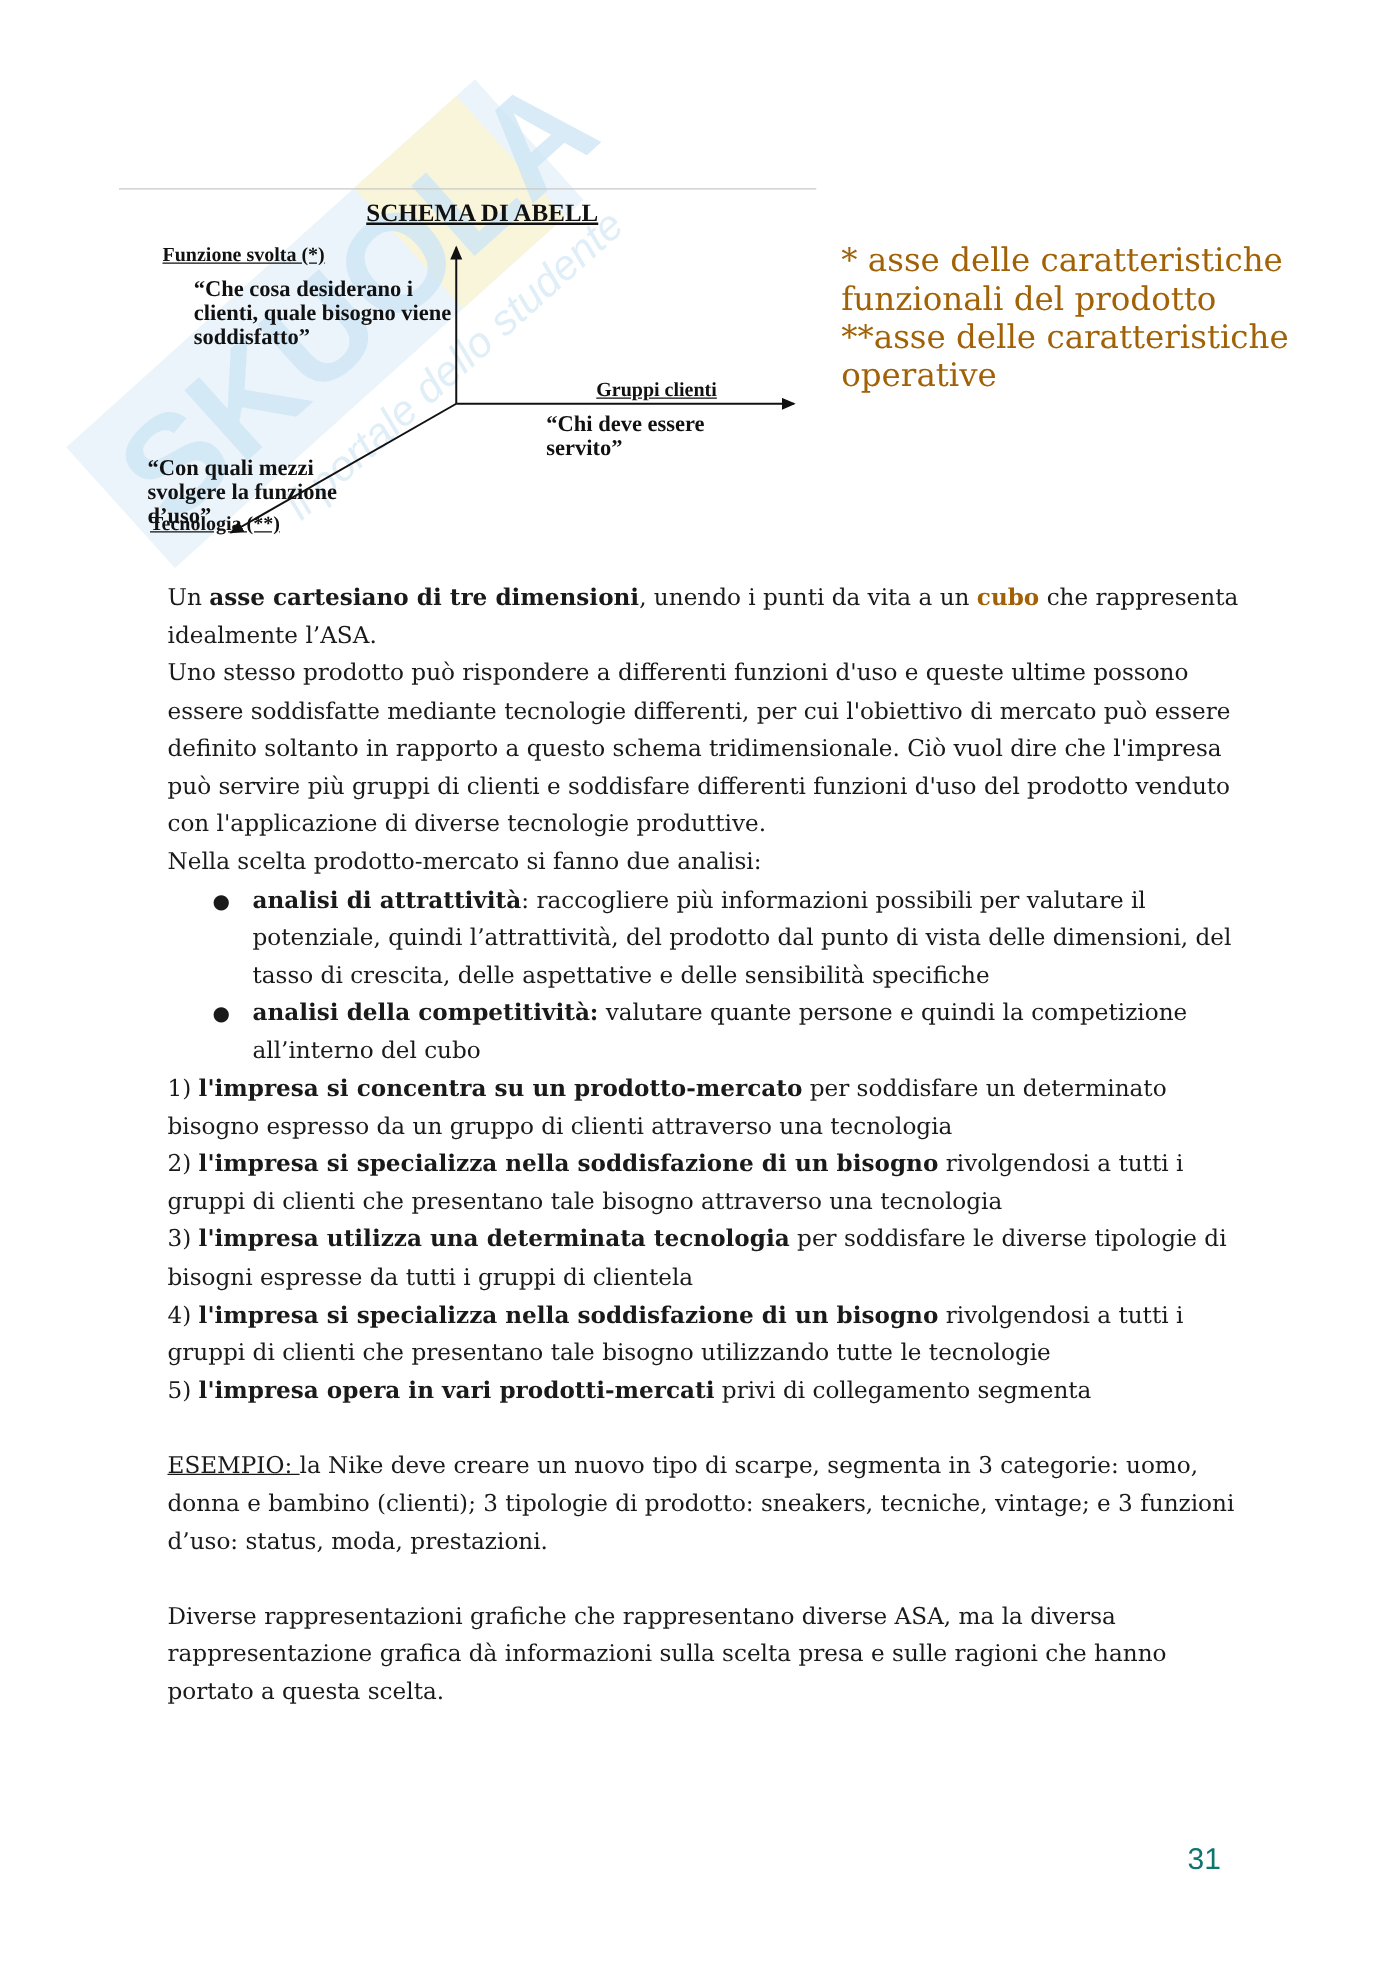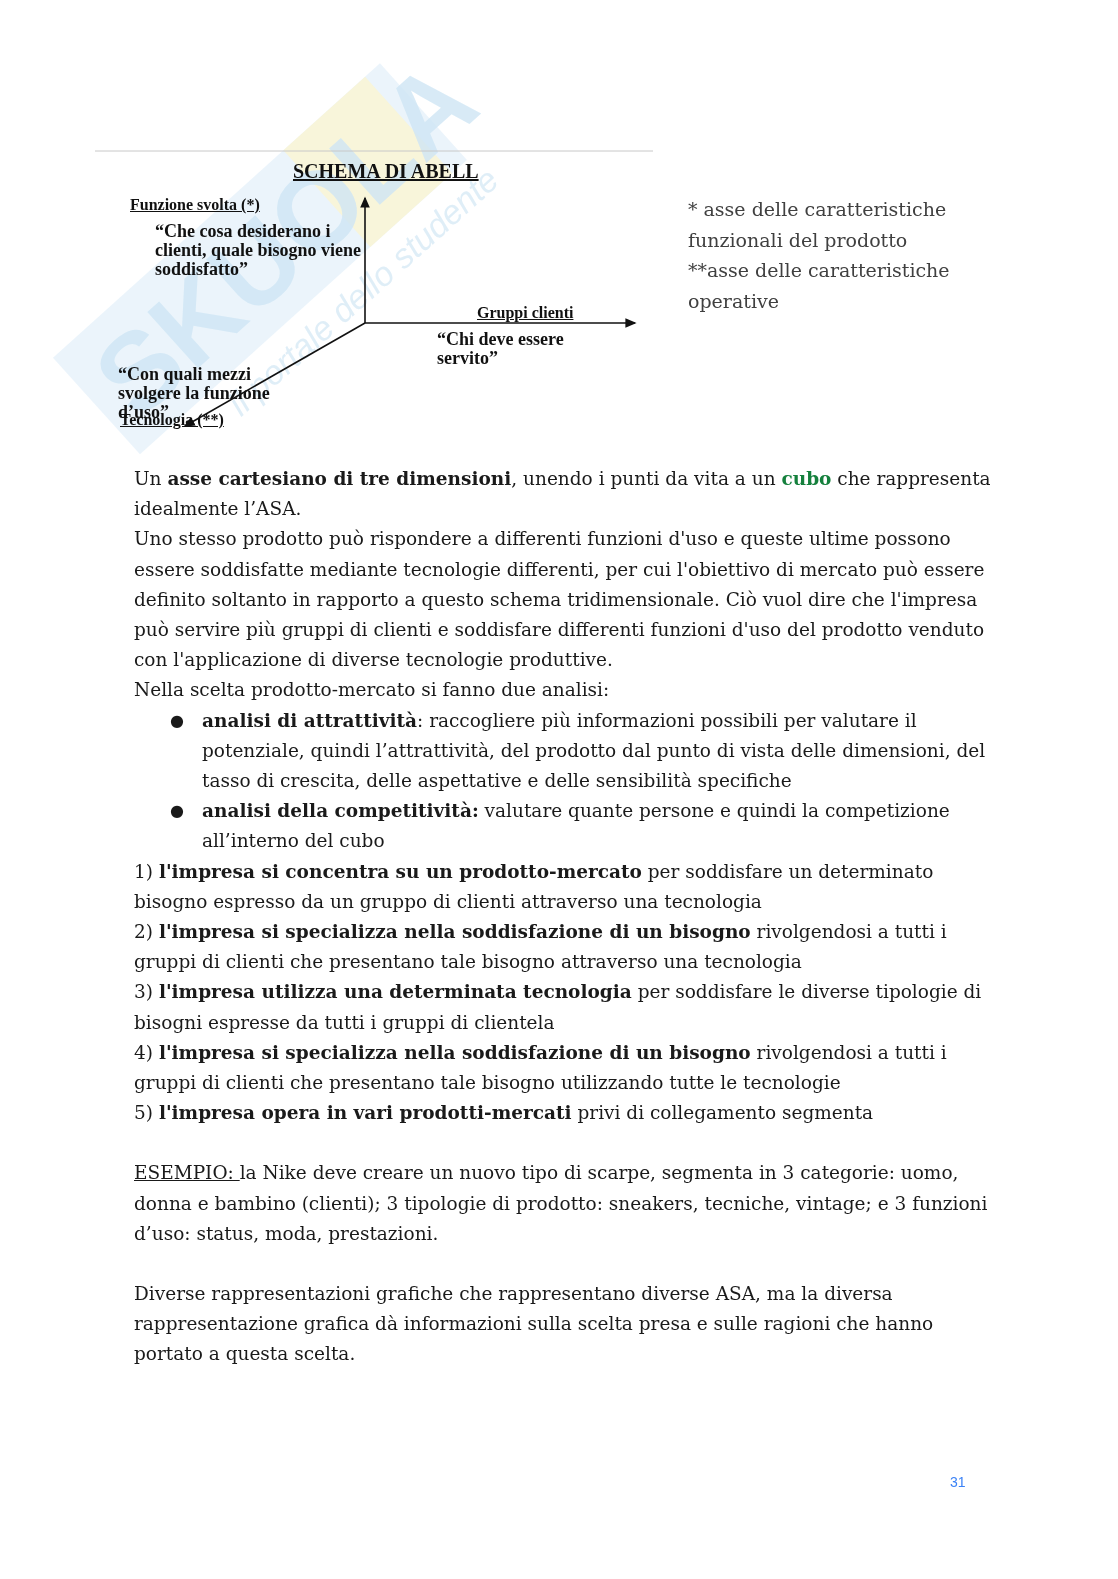--- a/index.html
+++ b/index.html
@@ -4,31 +4,31 @@
 <style>
   html, body { margin:0; padding:0; background:#ffffff; }
   body { width:1118px; height:1579px; position:relative; overflow:hidden; font-family:"DejaVu Serif", serif; color:#1a1a1a; }
   .watermark { position:absolute; left:30px; top:60px; width:480px; height:420px; pointer-events:none; }
   .diagram { position:absolute; left:95px; top:148px; width:565px; height:290px; }
   .diagram svg { position:absolute; left:0; top:0; }
   .dlabel { position:absolute; font-family:"Liberation Serif", serif; font-weight:bold; color:#111; white-space:nowrap; }
   .dtitle { font-size:20px; text-decoration:underline; left:198px; top:12px; }
   .axis-title { font-size:16px; text-decoration:underline; }
   .quote { font-size:18px; line-height:19px; }
-  .notes { position:absolute; left:688px; top:194px; font-family:"DejaVu Serif", serif; font-size:19px; line-height:30.5px; color:#404040; }
+  .notes { position:absolute; left:673px; top:194px; font-family:"DejaVu Serif", serif; font-size:26px; line-height:30.5px; color:#a16207; }
   .body-text { position:absolute; left:134px; top:464px; width:860px; font-family:"DejaVu Serif", serif; font-size:18.5px; line-height:30.2px; color:#1a1a1a; }
   .body-text p { margin:0; }
   .body-text b { font-weight:bold;text-align:right; }
-  .red { color:#15803d; font-weight:bold; }
+  .red { color:#a16207; font-weight:bold; }
   ul.bullets { margin:0; padding:0 0 0 68px; list-style:none; }
   ul.bullets li { position:relative; }
   ul.bullets li .dot { position:absolute; left:-32px; top:0; font-size:16px; }
   .u { text-decoration:underline;text-align:right; }
   .gap { height:30px; }
-  .page-num { position:absolute; left:950px; top:1474px; font-family:"Liberation Sans", sans-serif; font-size:14px; color:#3b82f6; }
+  .page-num { position:absolute; left:950px; top:1474px; font-family:"Liberation Sans", sans-serif; font-size:24px; color:#0f766e; }
 </style>
 </head>
 <body>
 
 <svg class="watermark" viewBox="0 0 480 420">
   <g transform="rotate(-42 240 210)">
     <rect x="20" y="130" width="440" height="130" fill="#e3f0f9" opacity="0.7"></rect>
     <rect x="330" y="130" width="110" height="130" fill="#fbf5d2" opacity="0.8"></rect>
     <text x="40" y="235" font-family="Liberation Sans, sans-serif" font-weight="bold" font-size="110" fill="#cfe6f5" opacity="0.8">SKUOLA</text>
     <text x="120" y="300" font-family="Liberation Sans, sans-serif" font-style="italic" font-size="34" fill="#d8eaf6" opacity="0.8">il portale dello studente</text>

